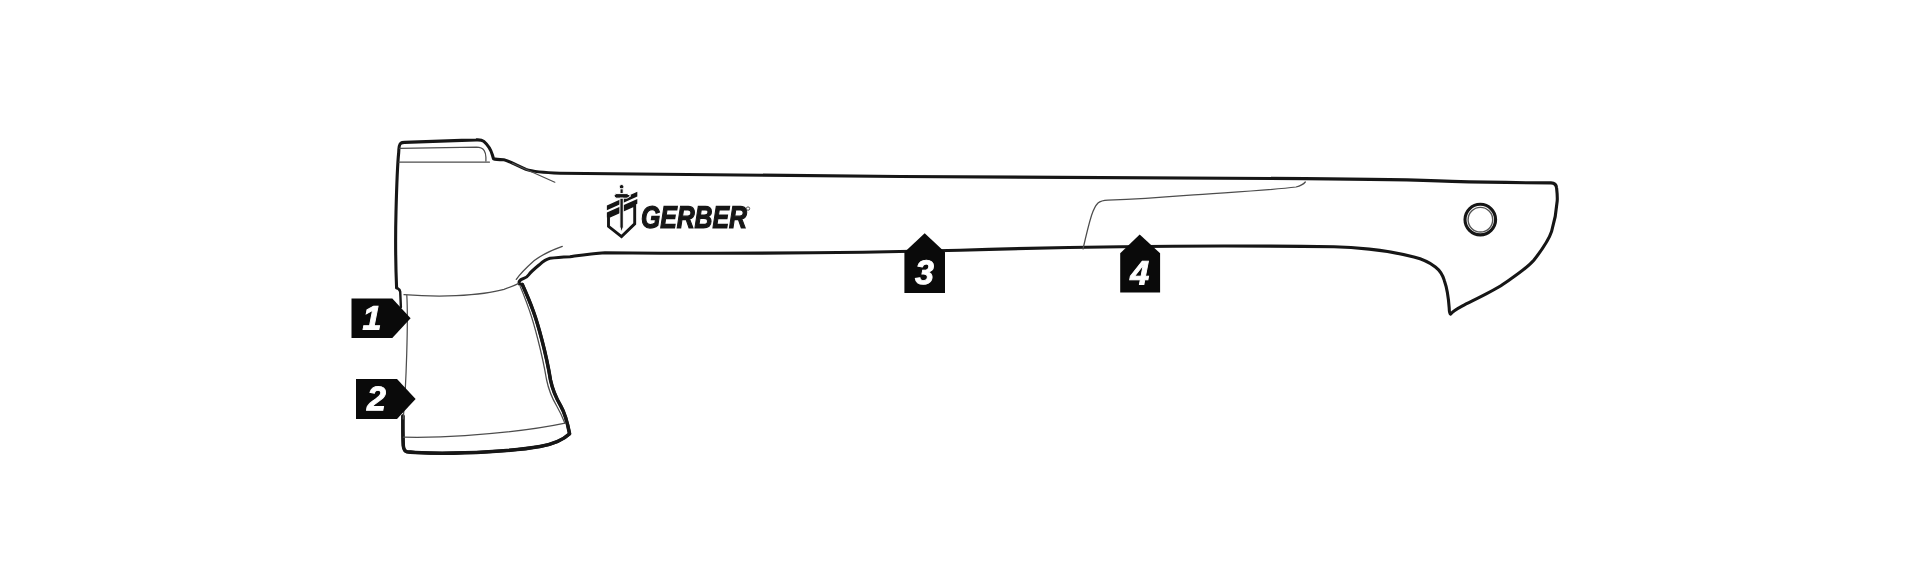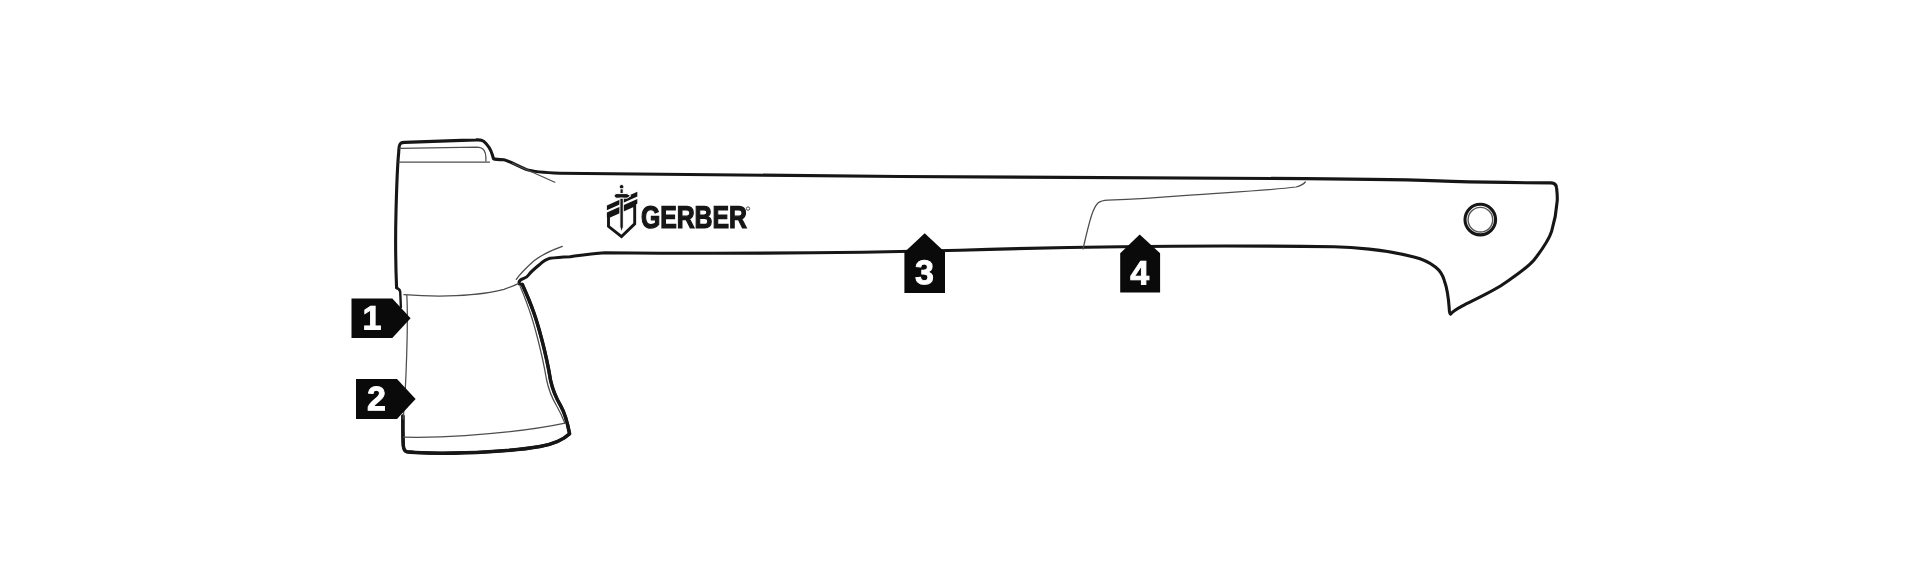--- a/index.html
+++ b/index.html
@@ -1,16 +1,16 @@
 <!DOCTYPE html>
 <html><head>
 <meta charset="utf-8">
 <style>
   html,body{margin:0;padding:0;background:#ffffff;}
-  .wrap{position:relative;width:1920px;height:588px;background:#fef9c3;overflow:hidden;}
+  .wrap{position:relative;width:1920px;height:588px;background:#fef9c3;overflow:hidden;font-style:italic;}
   svg{display:block;}
   text{font-family:"Liberation Sans",sans-serif;}
 </style>
 </head>
 <body>
 <div class="wrap">
 <svg style="will-change:transform" width="1920" height="588" viewBox="0 0 1920 588">
   <rect x="0" y="0" width="1920" height="588" fill="#ffffff"></rect>
 
   <g fill="none" stroke="#161616" stroke-width="3.1" stroke-linecap="round" stroke-linejoin="round">

